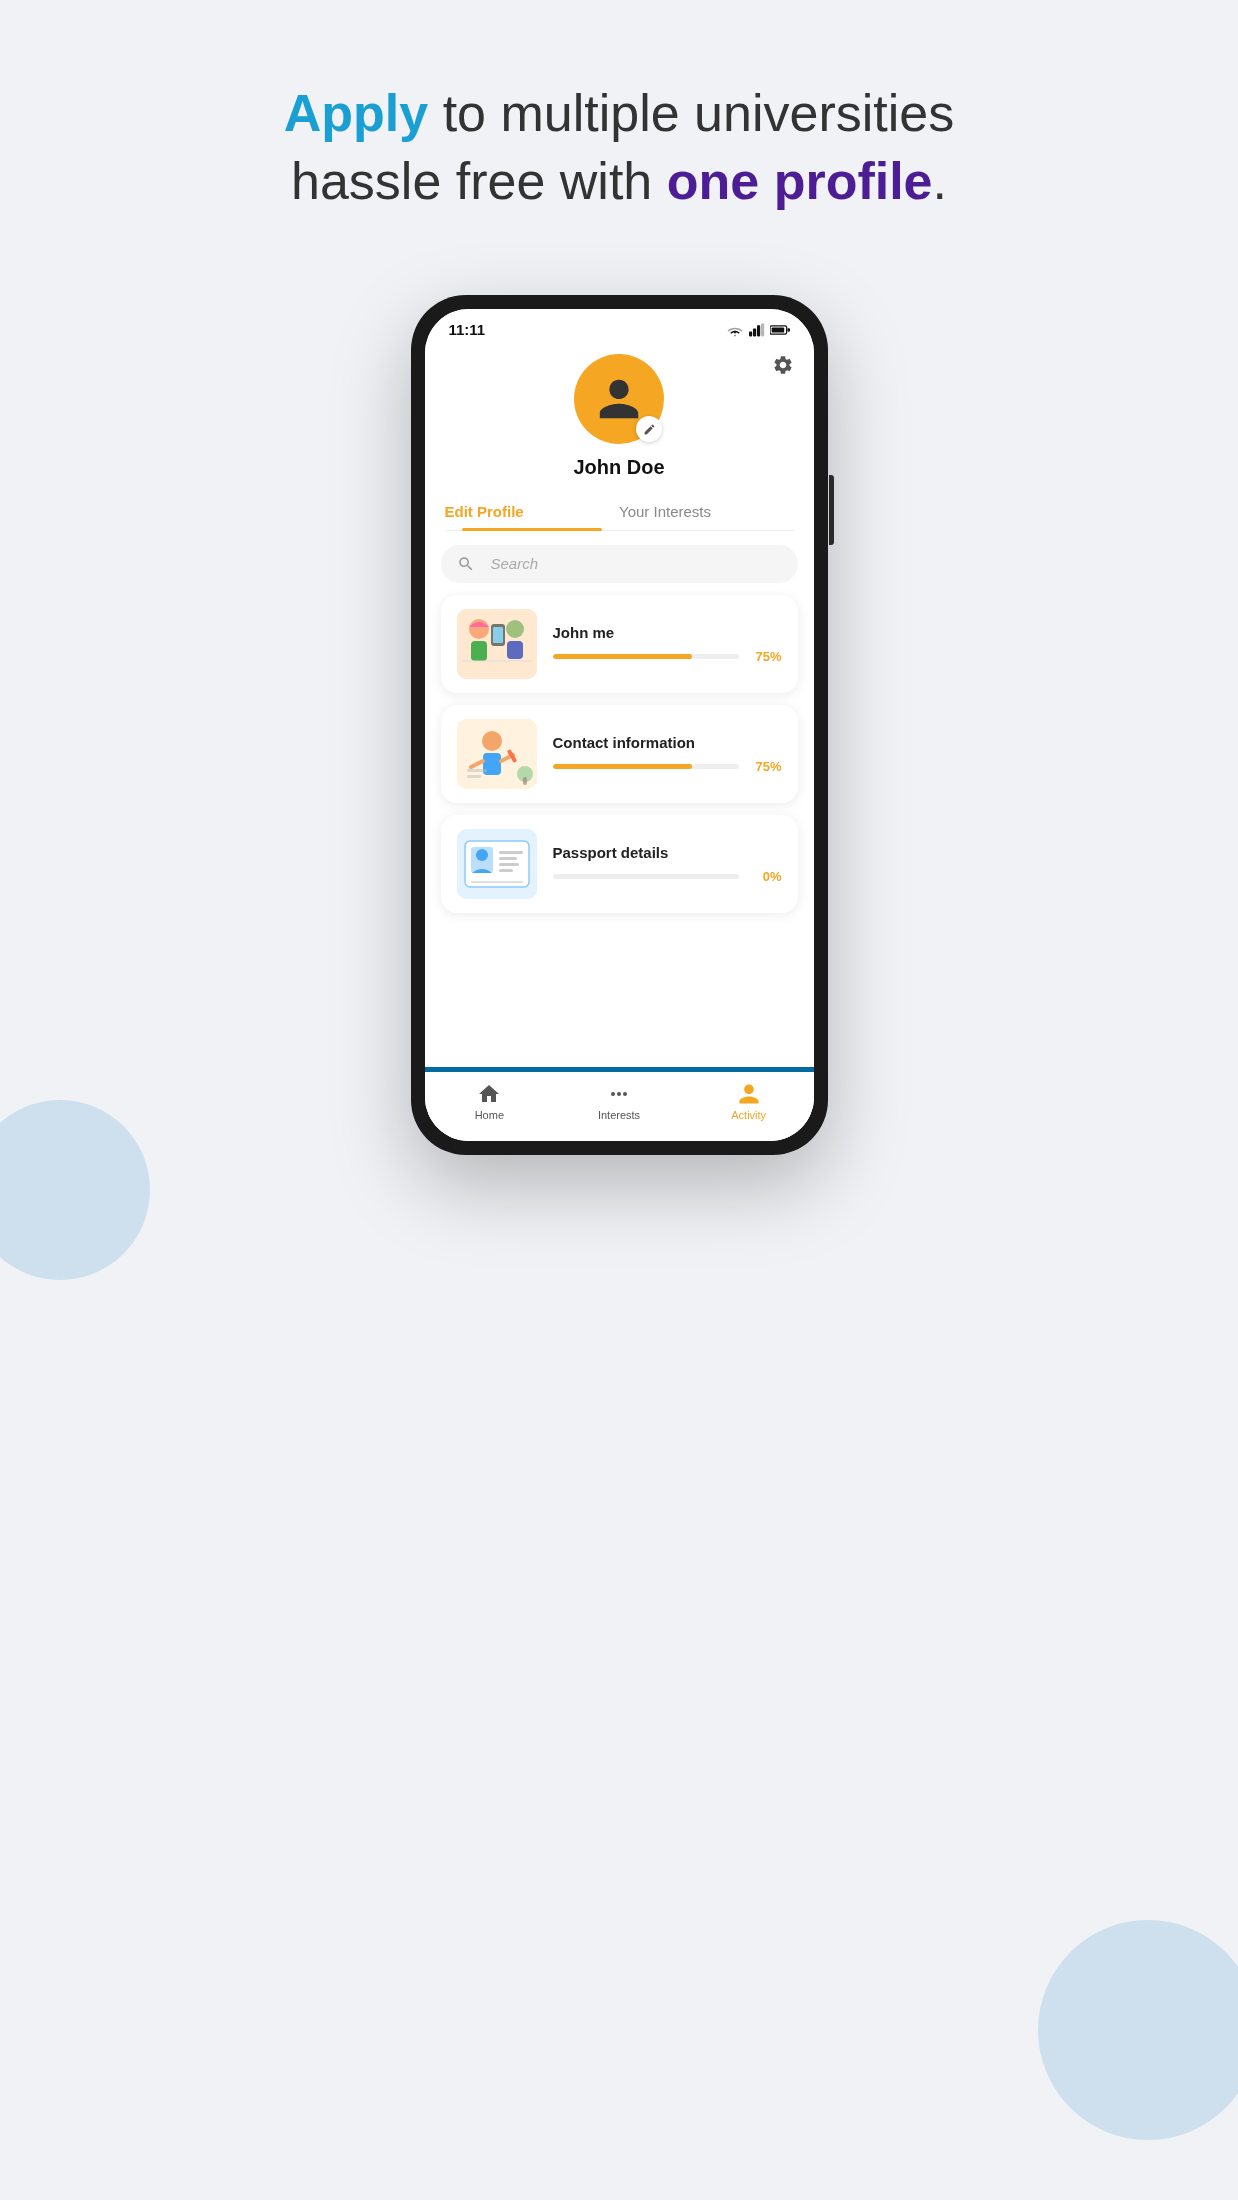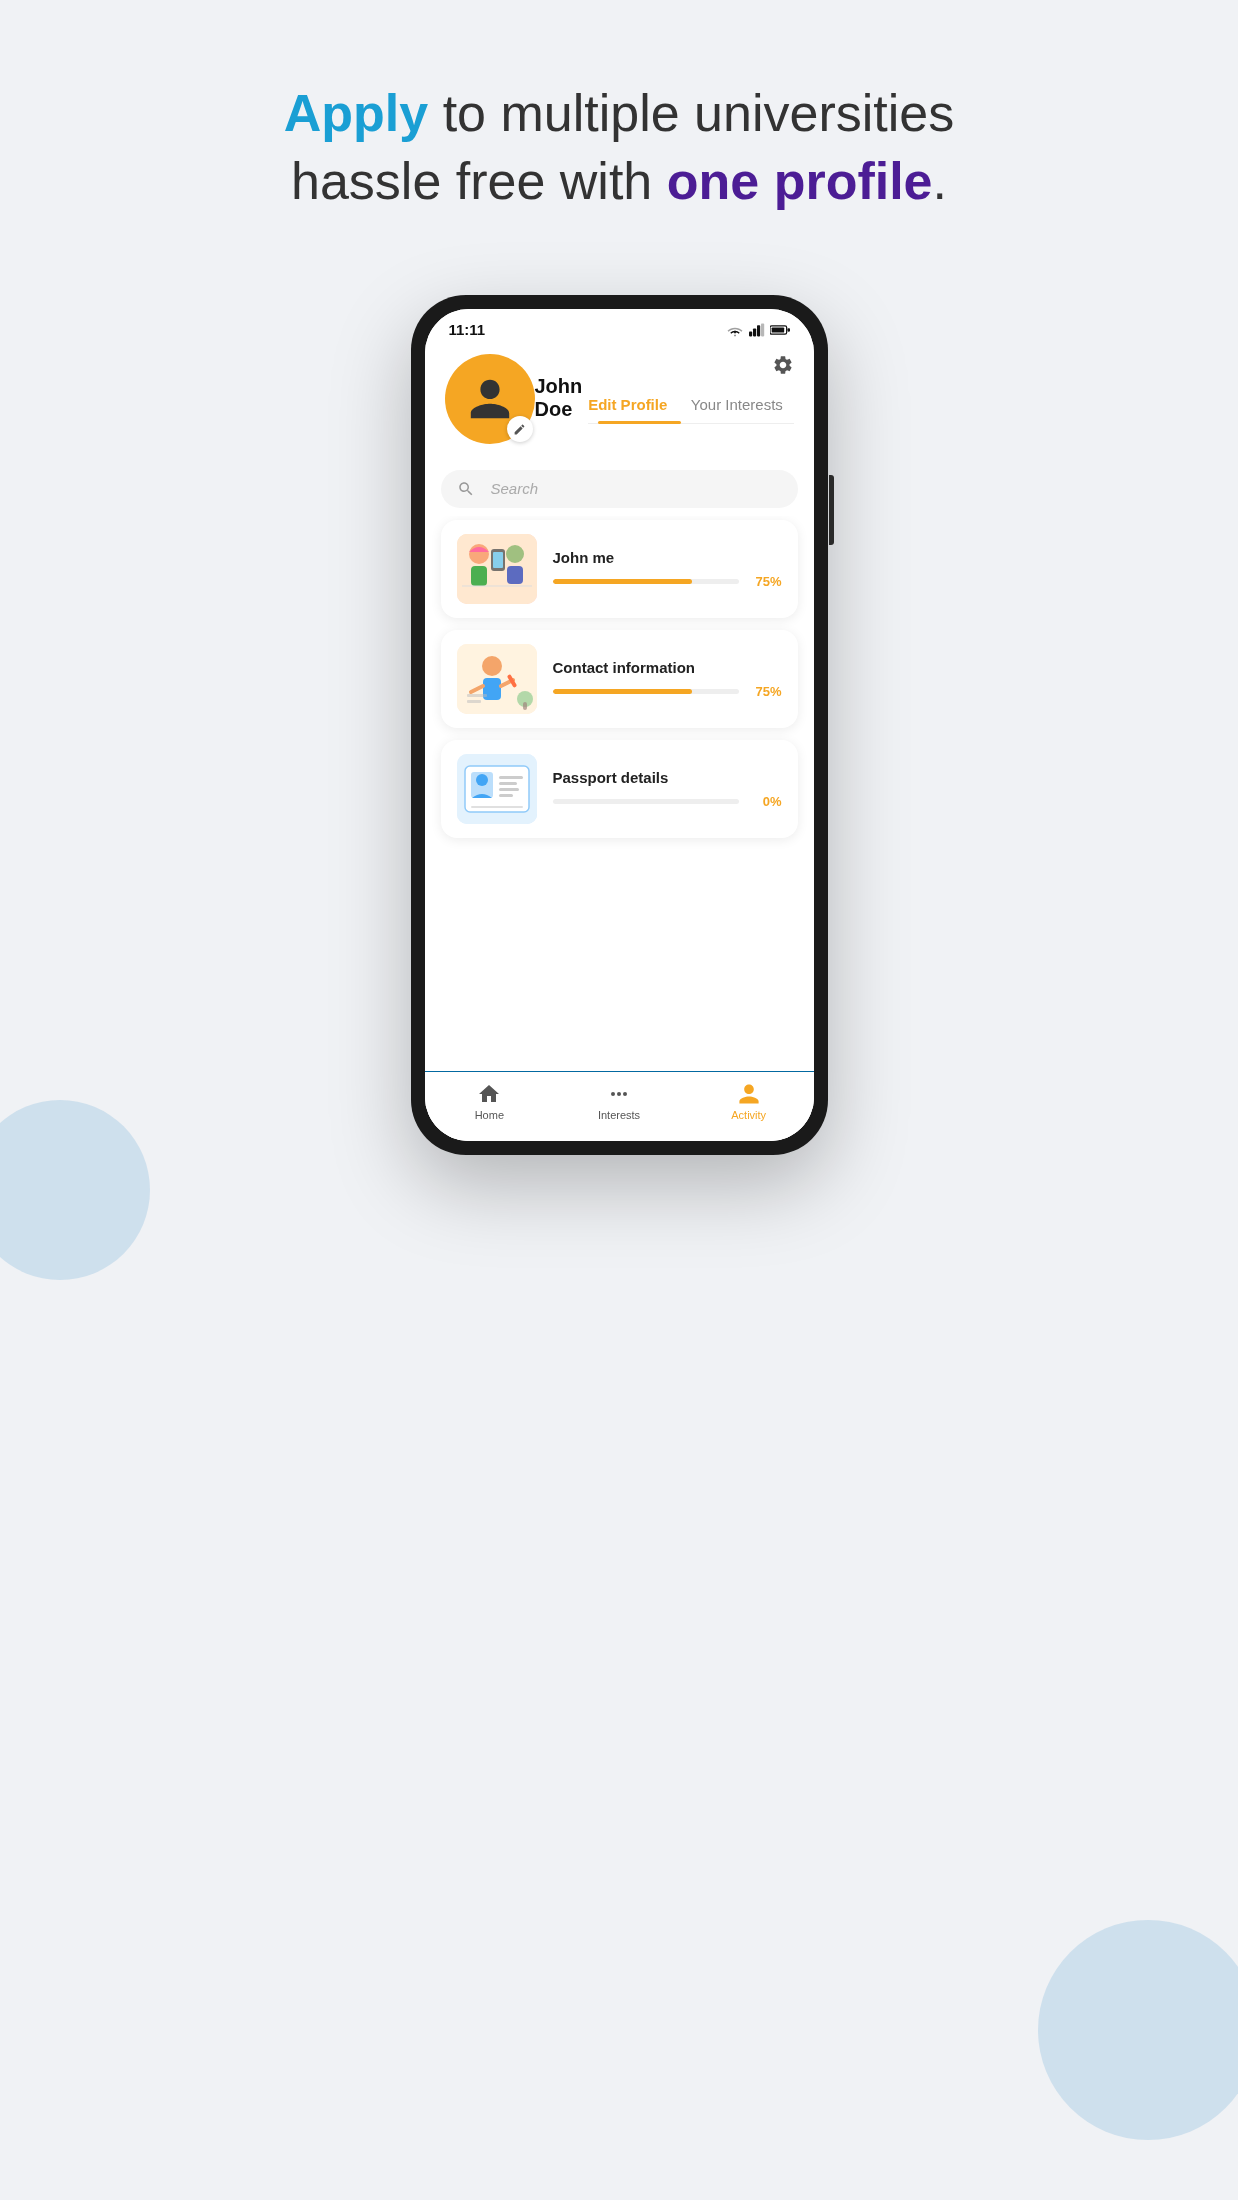--- a/index.html
+++ b/index.html
@@ -113,21 +113,21 @@
     .profile-content {
       flex: 1;
       background: #fff;
       overflow: hidden;
       display: flex;
       flex-direction: column;
     }
 
     .profile-header {
       display: flex;
-      flex-direction: row;
+      flex-direction: column;
       align-items: center;
       padding: 10px 20px 0;
       position: relative;
     }
 
     .settings-icon {
       position: absolute;
       right: 20px;
       top: 10px;
       color: #555;
@@ -320,21 +320,21 @@
       font-size: 13px;
       color: #f5a623;
       font-weight: 600;
       min-width: 35px;
       text-align: right;
     }
 
     
     .bottom-nav {
       display: flex;
-      border-top: 1px solid #0369a1;
+      border-top: 5px solid #0369a1;
       padding: 10px 0 20px;
       background: #fff;
       flex-shrink: 0;
       text-align: right;
     }
 
     .nav-item {
       flex: 1;
       display: flex;
       flex-direction: column;

